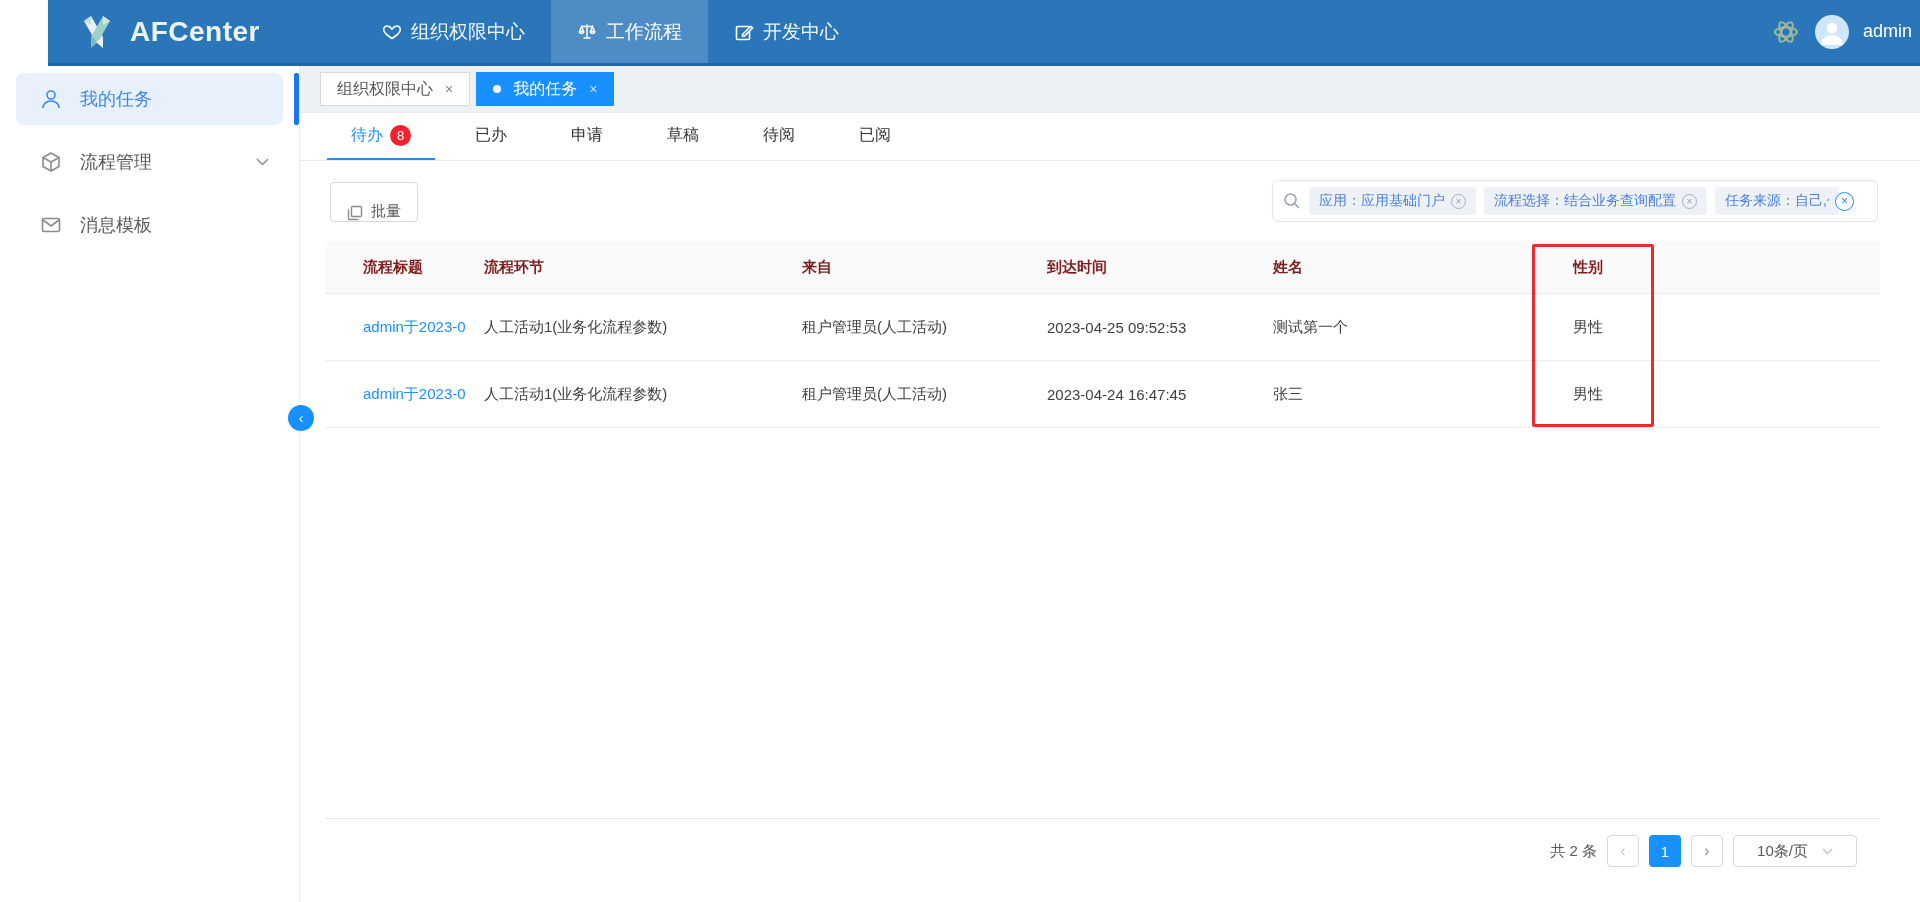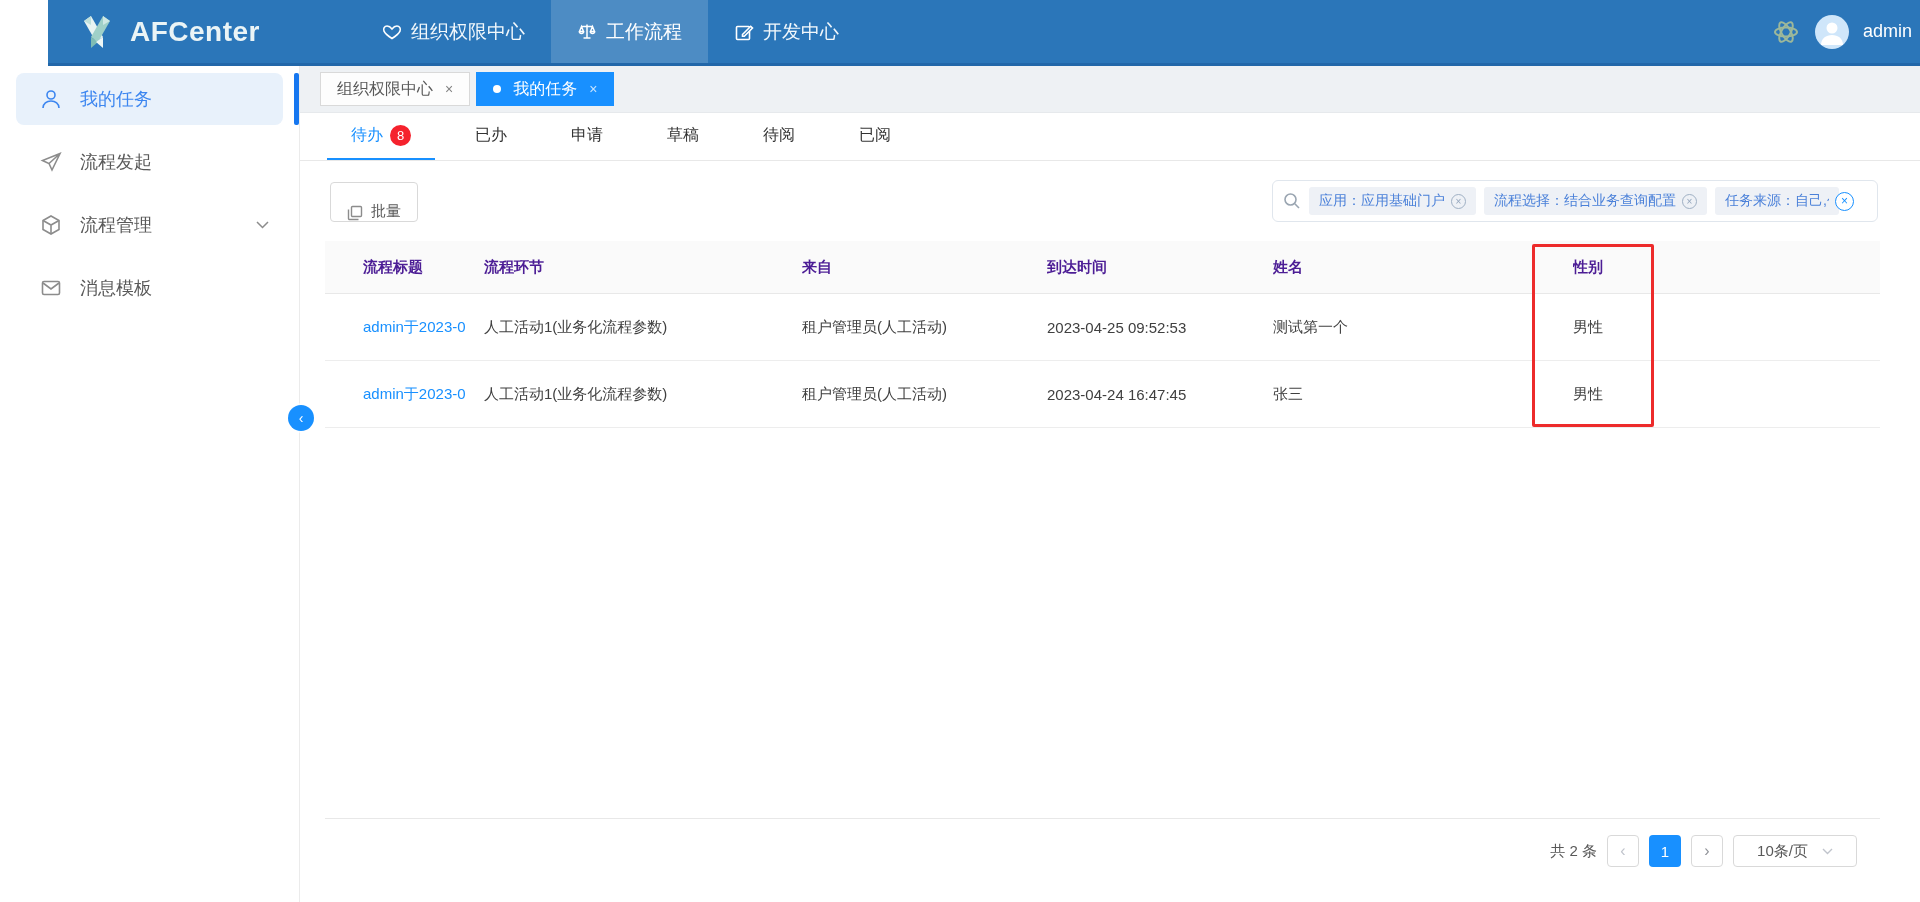--- a/index.html
+++ b/index.html
@@ -71,21 +71,21 @@
                   color:#93a5bc; font-size:10px; line-height:13px; text-align:center; cursor:pointer; }
   .chip.truncated .chip-label { max-width:104px; overflow:hidden; display:inline-block; }
   .clear-x { width:19px; height:19px; border-radius:50%; border:1px solid #1890ff; background:#fff;
              color:#1890ff; font-size:12px; line-height:16px; text-align:center;
              margin-left:-12px; z-index:2; cursor:pointer; }
 
   
   .tbl { position:absolute; left:25px; top:175px; width:1555px; }
   .trow { display:grid; grid-template-columns:121px 318px 245px 226px 300px 1fr;
           padding-left:38px; align-items:center; font-size:15px; color:#404040; }
-  .trow.head { height:53px; background:#fafafa; font-weight:bold; color:#4c1d95;
+  .trow.head { height:53px; background:#fafafa; font-weight:bold; color:#7f1d1d;
                border-bottom:1px solid #e8e8e8; }
   .trow.body { height:67px; border-bottom:1px solid #ededed; }
   .cell { white-space:nowrap; overflow:hidden; }
   .link { color:#1890ff; cursor:pointer; }
 
   .red-box { position:absolute; left:1232px; top:178px; width:122px; height:183px;
              border:3px solid #ed2b2b; border-radius:2px; pointer-events:none; }
 
   .bottom-divider { position:absolute; left:25px; right:40px; top:752px; height:1px; background:#e8e8e8; }
 
@@ -162,26 +162,20 @@
 <aside class="sidebar">
   <div class="side-item active">
     <svg width="22" height="22" viewBox="0 0 22 22" fill="none" stroke="#3c86f0" stroke-width="1.6">
       <circle cx="11" cy="7" r="4"></circle>
         <path d="M3 20c0-4.4 3.6-7 8-7s8 2.6 8 7"></path>
     </svg>
     <span>我的任务</span>
   </div>
   <div class="side-item">
     <svg width="22" height="22" viewBox="0 0 22 22" fill="none" stroke="#8c8c8c" stroke-width="1.6">
-      <path d="M20 2.5L2.5 9.5l6.5 3 3 6.5zM9 12.5l11-10"></path>
-    </svg>
-    <span>流程发起</span>
-  </div>
-  <div class="side-item">
-    <svg width="22" height="22" viewBox="0 0 22 22" fill="none" stroke="#8c8c8c" stroke-width="1.6">
       <path d="M11 2l8 4.5v9L11 20l-8-4.5v-9z"></path>
         <path d="M3 6.5l8 4.5 8-4.5M11 11v9"></path>
     </svg>
     <span>流程管理</span>
     <svg class="side-caret" width="13" height="8" viewBox="0 0 13 8" fill="none" stroke="#8c8c8c" stroke-width="1.5">
       <polyline points="1,1 6.5,6.5 12,1"></polyline>
     </svg>
   </div>
   <div class="side-item">
     <svg width="22" height="22" viewBox="0 0 22 22" fill="none" stroke="#8c8c8c" stroke-width="1.6">

